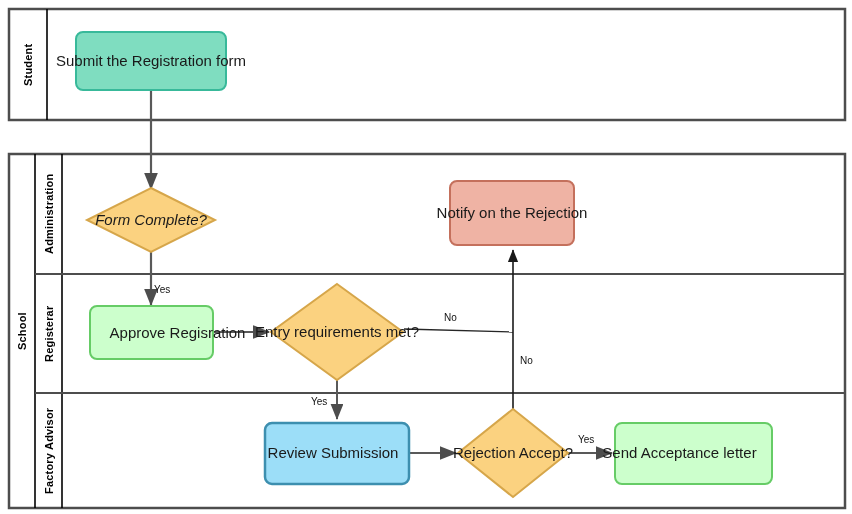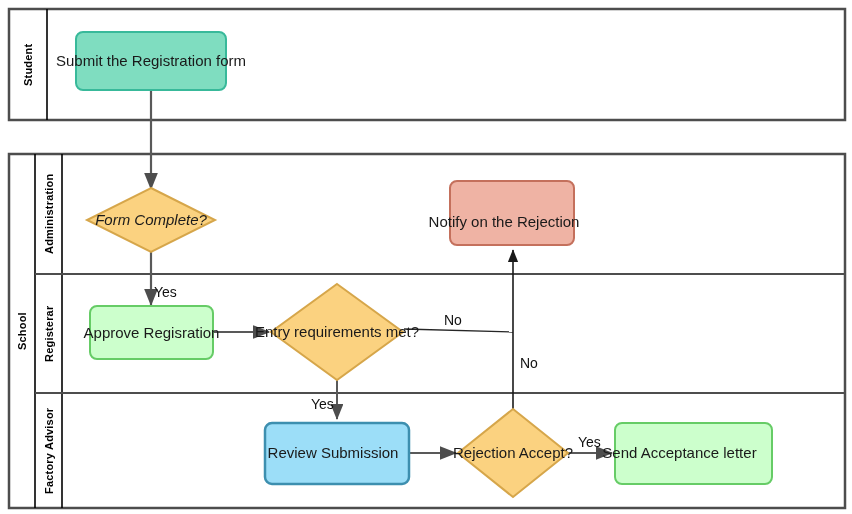--- a/index.html
+++ b/index.html
@@ -40,21 +40,21 @@
     font-size: 15px;
     text-align: center;
     display: flex;
     align-items: center;
     justify-content: center;
     line-height: 1.25;
     color: #1a1a1a;
     pointer-events: none;
   }
   .edge-label {
-    font-size: 14px;
+    font-size: 10px;
     color: #111111;
     text-align: left;
   }
 </style>
 </head>
 <body>
 
 <svg id="canvas" xmlns="http://www.w3.org/2000/svg" width="852" height="514">
   <defs>
     <marker id="arrow" markerWidth="9" markerHeight="9" refX="7.5" refY="3.2" orient="auto" markerUnits="strokeWidth">
@@ -118,23 +118,23 @@
 <div class="lbl pool-label" style="left:36px; top:154px; width:26px; height:120px;">Administration</div>
 
 <div class="lbl pool-label" style="left:36px; top:274px; width:26px; height:119px;">Registerar</div>
 
 <div class="lbl pool-label" style="left:36px; top:393px; width:26px; height:115px;">Factory Advisor</div>
 
 <div class="lbl node-label" style="left:80px; top:36px; width:142px; height:50px;">Submit the Registration form</div>
 
 <div class="lbl node-label" style="left:96px; top:208px; width:110px; height:24px;font-style:italic;">Form Complete?</div>
 
-<div class="lbl node-label" style="left:452px; top:210px; width:104px; height:24px;">Notify on the Rejection</div>
+<div class="lbl node-label" style="left:452px; top:201px; width:120px; height:24px;">Notify on the Rejection</div>
 
-<div class="lbl node-label" style="left:92px; top:321px; width:119px; height:24px;">Approve Regisration</div>
+<div class="lbl node-label" style="left:92px; top:321px; width:119px; height:24px;padding-left:26px;">Approve Regisration</div>
 
 <div class="lbl node-label" style="left:281px; top:313px; width:112px; height:38px;text-align:right;">Entry requirements met?</div>
 
 <div class="lbl node-label" style="left:267px; top:441px; width:132px; height:24px;">Review Submission</div>
 
 <div class="lbl node-label" style="left:471px; top:434px; width:84px; height:38px;">Rejection Accept?</div>
 
 <div class="lbl node-label" style="left:613px; top:441px; width:133px; height:24px;">Send Acceptance letter</div>
 
 <div class="lbl edge-label" style="left:154px; top:284px;">Yes</div>

